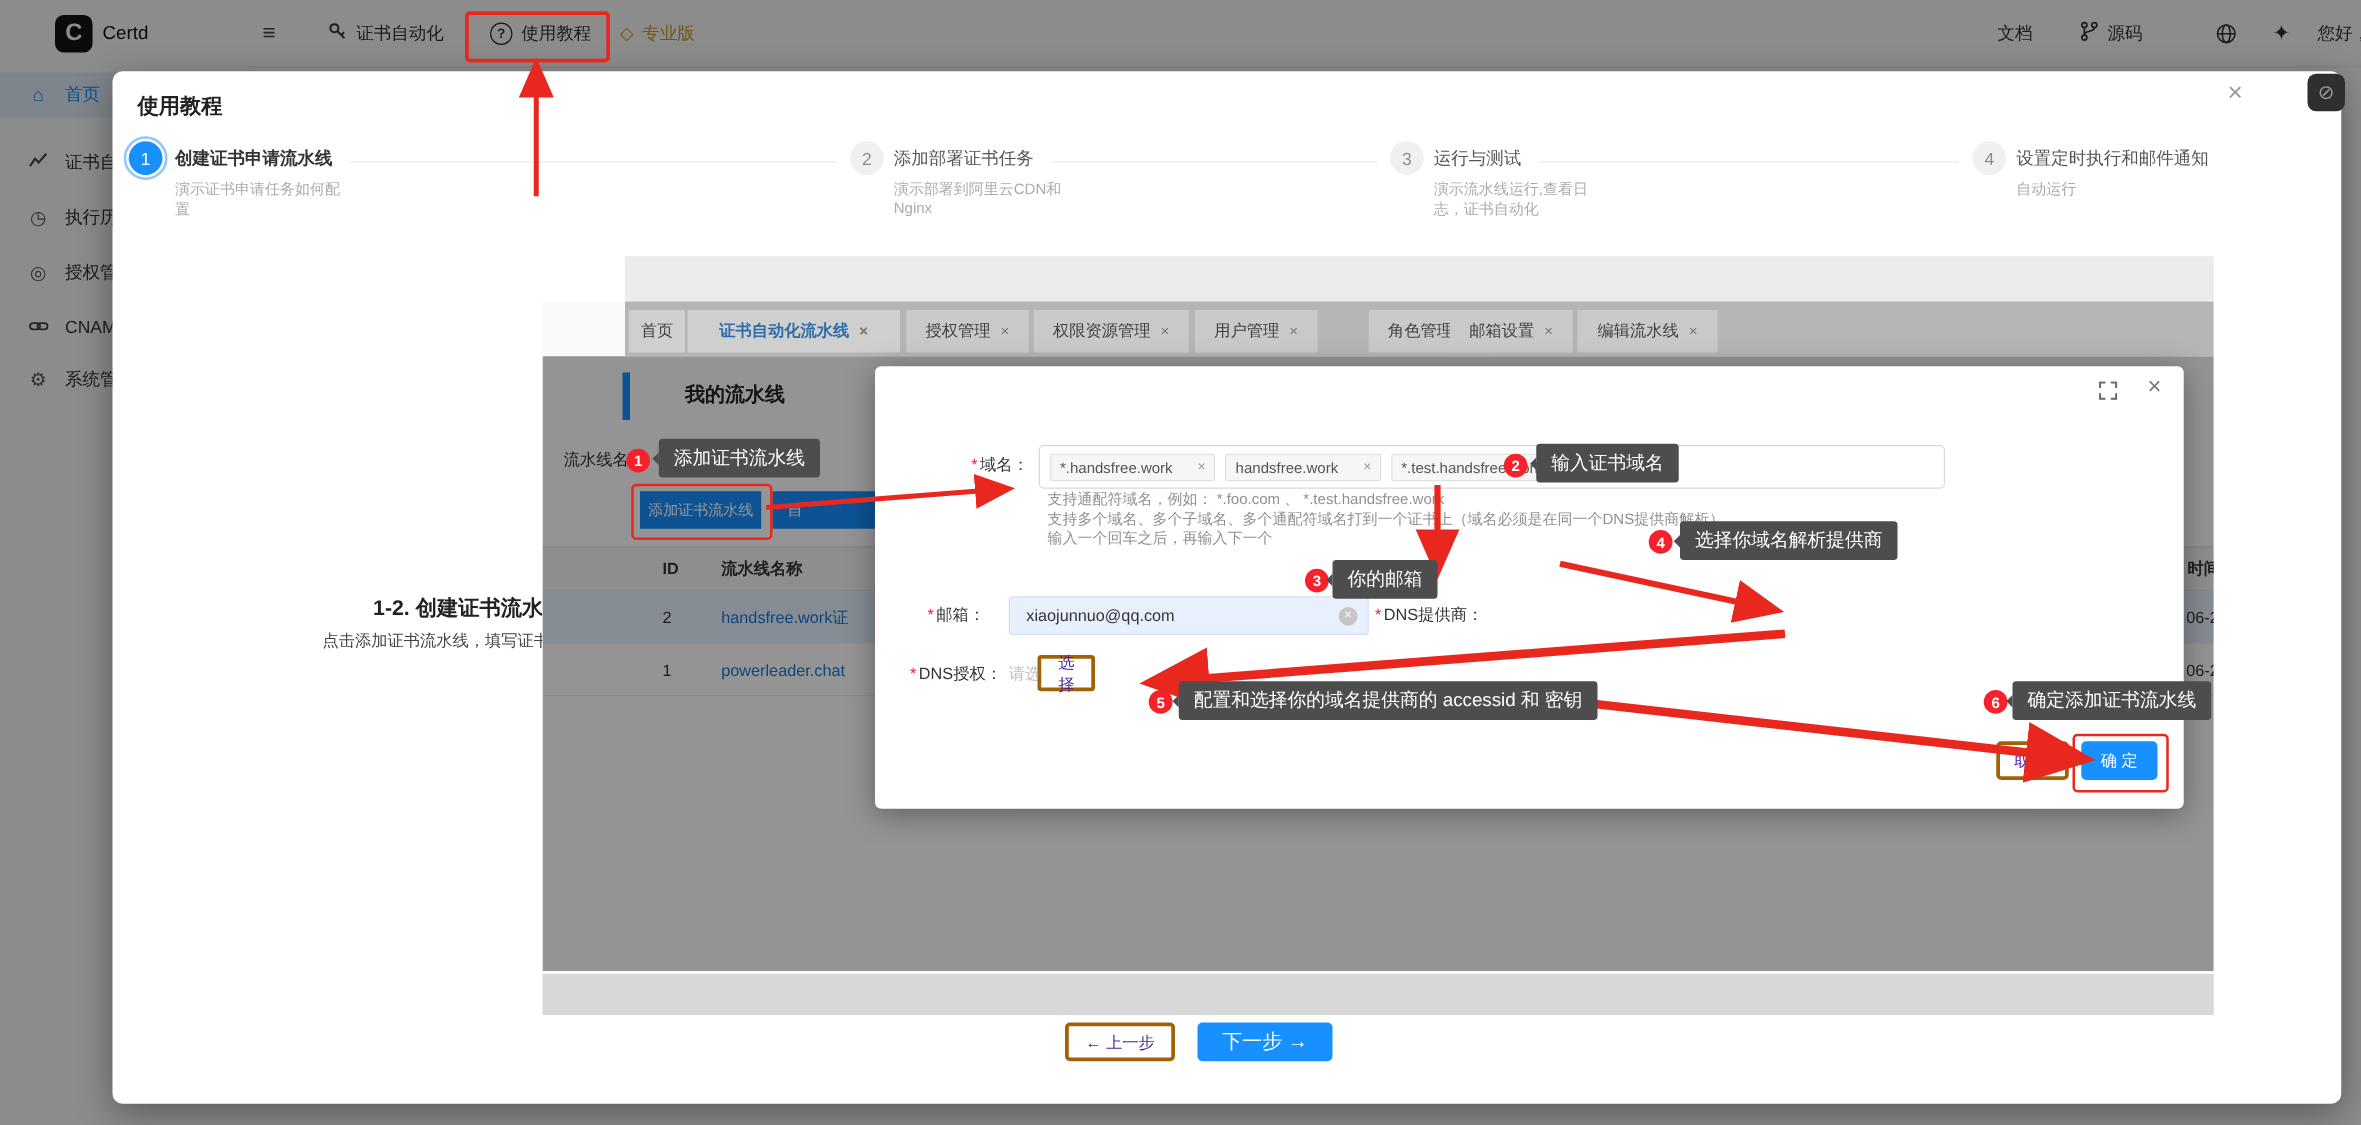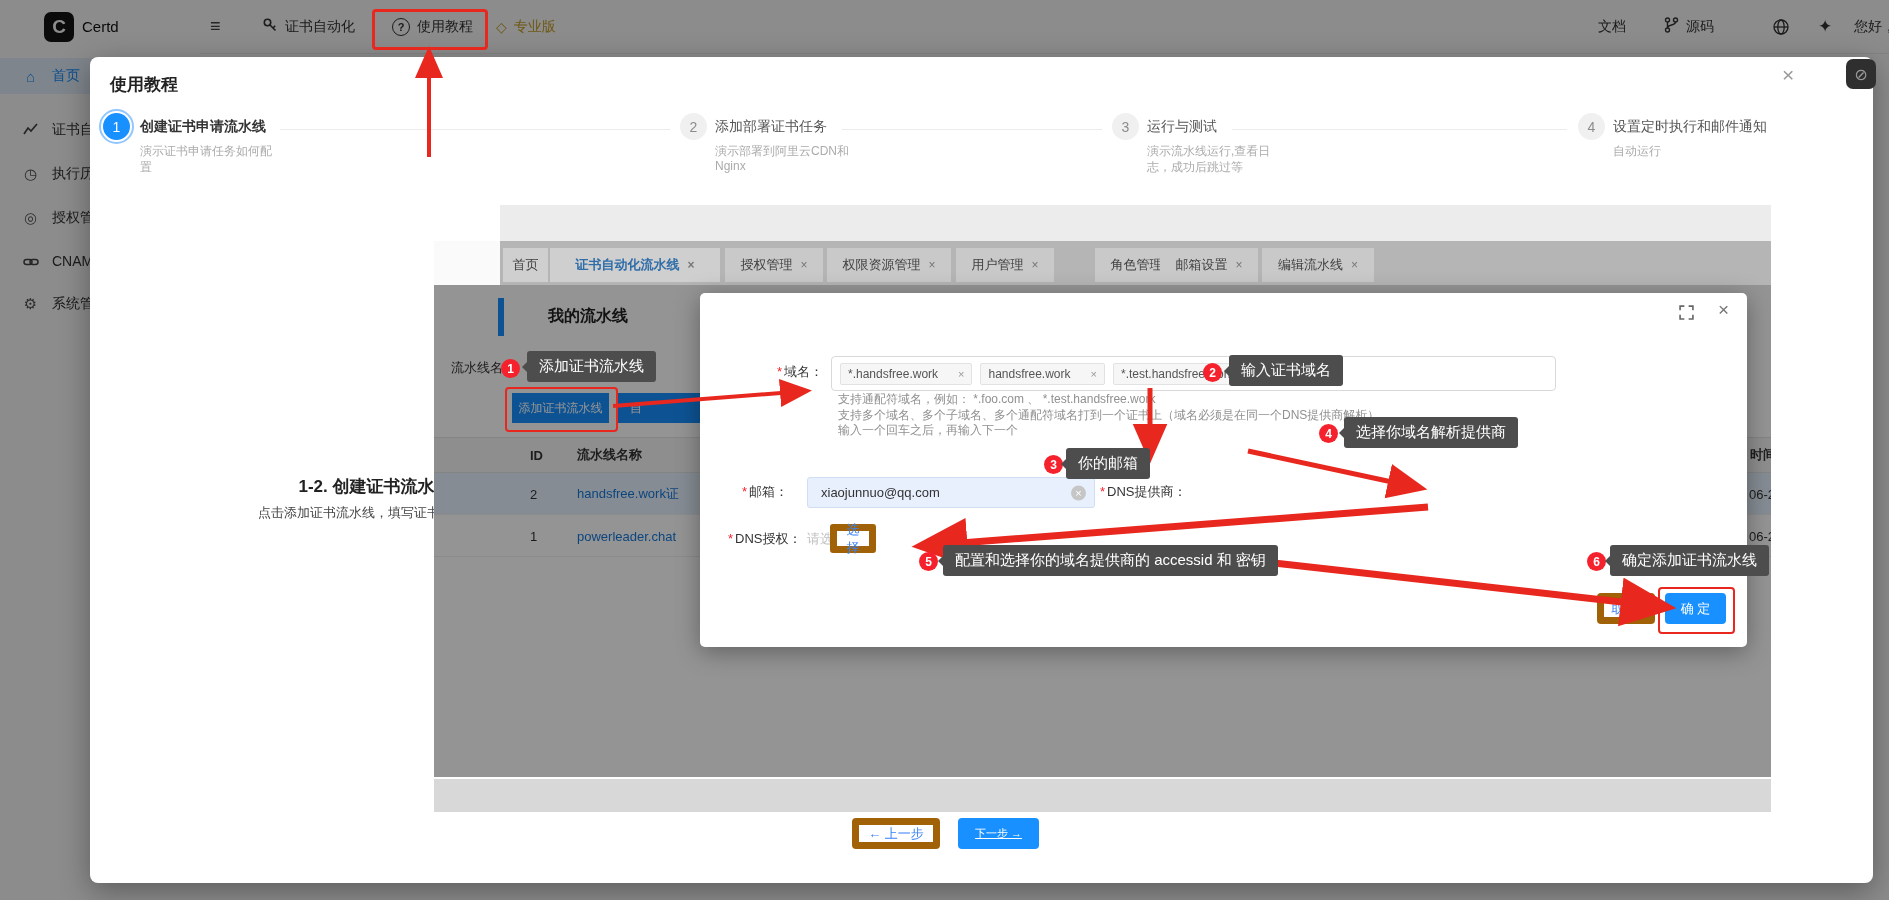--- a/index.html
+++ b/index.html
@@ -69,21 +69,21 @@
   .tagwrap{display:flex;align-items:center;gap:8px;padding:0 8px;height:100%;}
   .tag{background:#f6f6f6;border:1px solid #e2e2e2;border-radius:2px;font-size:12px;color:#555;
        padding:3px 7px;display:flex;align-items:center;gap:20px;white-space:nowrap;}
   .tag .tx{color:#999;font-size:11px;}
   .help{position:absolute;left:138px;top:99px;font-size:12px;color:#909090;line-height:15.5px;white-space:nowrap;}
   .email-input{position:absolute;background:#e8f0fd;border:1px solid #cfdef2;border-radius:3px;box-sizing:border-box;
                display:flex;align-items:center;font-size:13px;color:#333;padding:0 10px;}
   .clear-ic{position:absolute;right:8px;top:50%;transform:translateY(-50%);width:15px;height:15px;background:#c6c6c6;
             border-radius:50%;color:#fff;font-size:11px;display:flex;align-items:center;justify-content:center;}
   .chev{position:absolute;right:10px;top:50%;transform:translateY(-50%);color:#aaa;font-size:12px;}
-  .btn-plain{border:7px solid #a16207;background:#fff;border-radius:3px;font-size:13px;color:#3b82f6;
+  .btn-plain{border:3px solid #a16207;background:#fff;border-radius:3px;font-size:13px;color:#4c1d95;
              display:flex;align-items:center;justify-content:center;box-sizing:border-box;}
   
   .anno{position:absolute;inset:0;z-index:30;pointer-events:none;}
   .redbox{position:absolute;border:3px solid #e8281e;border-radius:4px;}
   .redbox.thin{border-width:2px;}
   .ncircle{position:absolute;width:19px;height:19px;background:#f5222d;border-radius:50%;color:#fff;font-size:12px;
            font-weight:bold;display:flex;align-items:center;justify-content:center;}
   .tip{position:absolute;background:#4d4d4d;color:#fff;font-size:15px;padding:6px 12px;border-radius:3px;white-space:nowrap;}
   .tip::before{content:"";position:absolute;left:-5px;top:50%;margin-top:-5px;border:5px solid transparent;
                border-right-color:#4d4d4d;border-left:0;}
@@ -204,21 +204,21 @@
 
     <div class="step-circle off" style="left:590px;top:56px;">2</div>
     <div class="step-title dim" style="left:625px;top:61px;">添加部署证书任务</div>
     <div class="step-desc" style="left:625px;top:86px;">演示部署到阿里云CDN和</div>
     <div class="step-desc" style="left:625px;top:102px;">Nginx</div>
     <div class="step-line" style="left:752px;top:72px;width:260px;"></div>
 
     <div class="step-circle off" style="left:1022px;top:56px;">3</div>
     <div class="step-title dim" style="left:1057px;top:61px;">运行与测试</div>
     <div class="step-desc" style="left:1057px;top:86px;">演示流水线运行,查看日</div>
-    <div class="step-desc" style="left:1057px;top:102px;">志，成功后跳过等</div>
+    <div class="step-desc" style="left:1057px;top:102px;">志，证书自动化</div>
     <div class="step-line" style="left:1142px;top:72px;width:335px;"></div>
 
     <div class="step-circle off" style="left:1488px;top:56px;">4</div>
     <div class="step-title dim" style="left:1523px;top:61px;">设置定时执行和邮件通知</div>
     <div class="step-desc" style="left:1523px;top:86px;">自动运行</div>
 
     <div class="guide-h">1-2. 创建证书流水线</div>
     <div class="guide-s">点击添加证书流水线，填写证书申请信息</div>
   </div>
 
@@ -335,21 +335,21 @@
       </div>
       <div class="f-label" style="left:107px;top:237px;color:#c0c0c0;">请选择</div>
       <button class="btn-plain abs" style="left:130px;top:231px;width:46px;height:29px;">选 择</button>
 
       <button class="btn-plain abs" style="left:897px;top:300px;width:58px;height:31px;border-radius:4px;">取 消</button>
       <button class="btn-blue abs" style="left:965px;top:300px;width:61px;height:31px;border-radius:4px;font-size:13px;">确 定</button>
     </div>
   </div>
 
   <button class="navbtn btn-plain" style="left:852px;top:818px;width:88px;">← 上一步</button>
-  <button class="navbtn btn-blue" style="left:958px;top:818px;width:81px;font-size:11px;border-radius:4px;text-decoration:underline;">下一步 →</button>
+  <button class="navbtn btn-blue" style="left:958px;top:818px;width:108px;font-size:16px;border-radius:4px;">下一步 →</button>
 
   <svg class="arrows" width="1889" height="900">
     <defs>
       <marker id="ah" markerWidth="9" markerHeight="8" refX="6.5" refY="3.5" orient="auto">
         <path d="M0,0 L8,3.5 L0,7 Z" fill="#e8281e"></path>
       </marker>
     </defs>
     <line x1="429" y1="157" x2="429" y2="52" stroke="#e8281e" stroke-width="4" marker-end="url(#ah)"></line>
     <line x1="613" y1="406" x2="806" y2="391" stroke="#e8281e" stroke-width="4" marker-end="url(#ah)"></line>
     <line x1="1150" y1="388" x2="1150" y2="456" stroke="#e8281e" stroke-width="5" marker-end="url(#ah)"></line>

